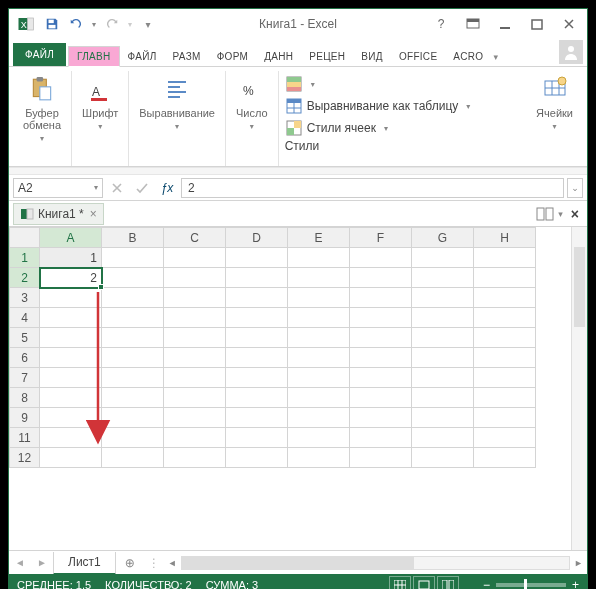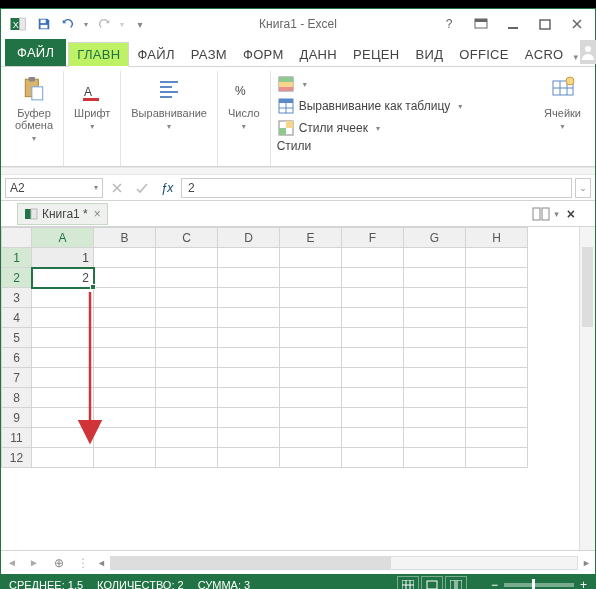--- a/index.html
+++ b/index.html
@@ -6,43 +6,43 @@
 body{background:#000;display:flex;justify-content:center;align-items:flex-start;padding:8px}
 .window{width:596px;height:589px;background:#fff;border:1px solid #217346;display:flex;flex-direction:column;position:relative}
 .titlebar{height:30px;background:#fff;display:flex;align-items:center;padding:0 4px;position:relative}
 .excel-icon{width:18px;height:18px;margin:0 6px 0 4px}
 .qat{display:flex;align-items:center;gap:2px}
 .qat .btn{width:22px;height:22px;display:flex;align-items:center;justify-content:center;border-radius:2px}
 .title-text{position:absolute;left:50%;transform:translateX(-50%);color:#666;font-size:12px}
 .winbtns{margin-left:auto;display:flex;gap:4px}
 .winbtns .wb{width:28px;height:22px;display:flex;align-items:center;justify-content:center;color:#666}
 .tabs{height:28px;background:#fff;display:flex;align-items:flex-end;border-bottom:1px solid #d4d4d4;padding:0 4px}
-.tab{padding:4px 8px;font-size:13px;color:#444;letter-spacing:.3px;white-space:nowrap}
+.tab{padding:4px 8px;font-size:10px;color:#444;letter-spacing:.3px;white-space:nowrap}
 .tab.file{background:#217346;color:#fff;font-weight:400;margin-right:2px;padding:6px 12px}
-.tab.active{border:1px solid #d4d4d4;border-bottom:1px solid #fff;margin-bottom:-1px;color:#217346;background:#bef264}
+.tab.active{border:1px solid #d4d4d4;border-bottom:1px solid #fff;margin-bottom:-1px;color:#217346;background:#f9a8d4}
 .tab-avatar{margin-left:auto;width:24px;height:24px;background:#d8d8d8;display:flex;align-items:center;justify-content:center;margin-bottom:2px}
 .ribbon{height:100px;background:#fff;border-bottom:1px solid #d4d4d4;display:flex;padding:4px 4px 0 4px}
 .rgroup{display:flex;flex-direction:column;align-items:center;padding:0 6px;border-right:1px solid #e3e3e3}
 .rgroup:last-child{border-right:none}
 .rgroup .rbig{display:flex;flex-direction:column;align-items:center;gap:2px;padding:4px 4px 0 4px}
 .rgroup .ricon{width:28px;height:28px;display:flex;align-items:center;justify-content:center}
 .rgroup .rlabel{font-size:11px;color:#666;text-align:center;line-height:1.1;margin-top:2px}
 .rgroup .rdrop{font-size:8px;color:#888;margin-top:1px}
 .styles-group{flex:1;display:flex;flex-direction:column;padding:2px 6px}
 .styles-group .row{display:flex;align-items:center;gap:4px;height:22px;font-size:11px;color:#444}
 .styles-group .si{width:18px;height:18px;display:flex;align-items:center;justify-content:center}
 .spacer{height:8px;background:#f5f5f5;border-top:1px solid #e6e6e6;border-bottom:1px solid #e6e6e6}
 .formula-bar{height:26px;display:flex;align-items:center;border-bottom:1px solid #d4d4d4;padding:0 4px;gap:3px}
-.namebox{width:98px;height:20px;border:1px solid #ccc;display:flex;align-items:center;padding:0 4px;font-size:12px;}
+.namebox{width:90px;height:20px;border:1px solid #ccc;display:flex;align-items:center;padding:0 4px;font-size:12px;}
 .namebox .dd{margin-left:auto;font-size:8px;color:#888}
 .fbtn{width:22px;height:20px;display:flex;align-items:center;justify-content:center;color:#999;border:1px solid transparent}
 .fx{font-style:italic;color:#0c4a6e}
 .finput{flex:1;height:20px;border:1px solid #ccc;padding:0 6px;font-size:12px;display:flex;align-items:center}
 .fexp{width:16px;height:20px;border:1px solid #ccc;display:flex;align-items:center;justify-content:center;color:#888;font-size:9px}
-.wbk-tabs{height:26px;background:#fff;border-bottom:1px solid #d4d4d4;display:flex;align-items:center;padding:2px 16px;position:relative}
+.wbk-tabs{height:26px;background:#fff;border-bottom:1px solid #d4d4d4;display:flex;align-items:center;padding:2px 4px;position:relative}
 .wbk-tab{display:flex;align-items:center;gap:4px;height:22px;padding:0 6px;background:#eef1ee;border:1px solid #c8d6c8;font-size:11px;color:#444}
 .wbk-tab .xc{color:#888;margin-left:2px}
 .wbk-right{margin-left:auto;display:flex;align-items:center;gap:4px}
 .grid-area{flex:1;position:relative;overflow:hidden;background:#fff}
 .grid{position:absolute;inset:0;overflow:hidden}
 table.sheet{border-collapse:collapse;table-layout:fixed}
 .sheet th,.sheet td{border:1px solid #d4d4d4;font-size:12px;font-weight:400}
 .sheet th{background:#f0f0f0;color:#555;text-align:center}
 .corner{width:30px;height:20px;background:#f0f0f0;border:1px solid #d4d4d4}
 .colhead{height:20px;width:62px}
@@ -459,20 +459,23 @@
       </svg>
     </div>
     <div class="vscroll">
         <div class="vthumb"></div>
       </div>
   </div>
 
   <div class="sheet-tabs">
     <div class="navbtn">◄</div>
     <div class="navbtn">►</div>
+    <div class="stab">
+        <span>Лист1</span>
+      </div>
     <div class="addtab">⊕</div>
     <div style="width:20px;text-align:center;color:#bbb">⋮</div>
     <div class="hscroll">
       <span style="font-size:9px;color:#888">◄</span>
       <div class="track">
           <div class="thumb"></div>
         </div>
       <span style="font-size:9px;color:#888">►</span>
     </div>
   </div>

